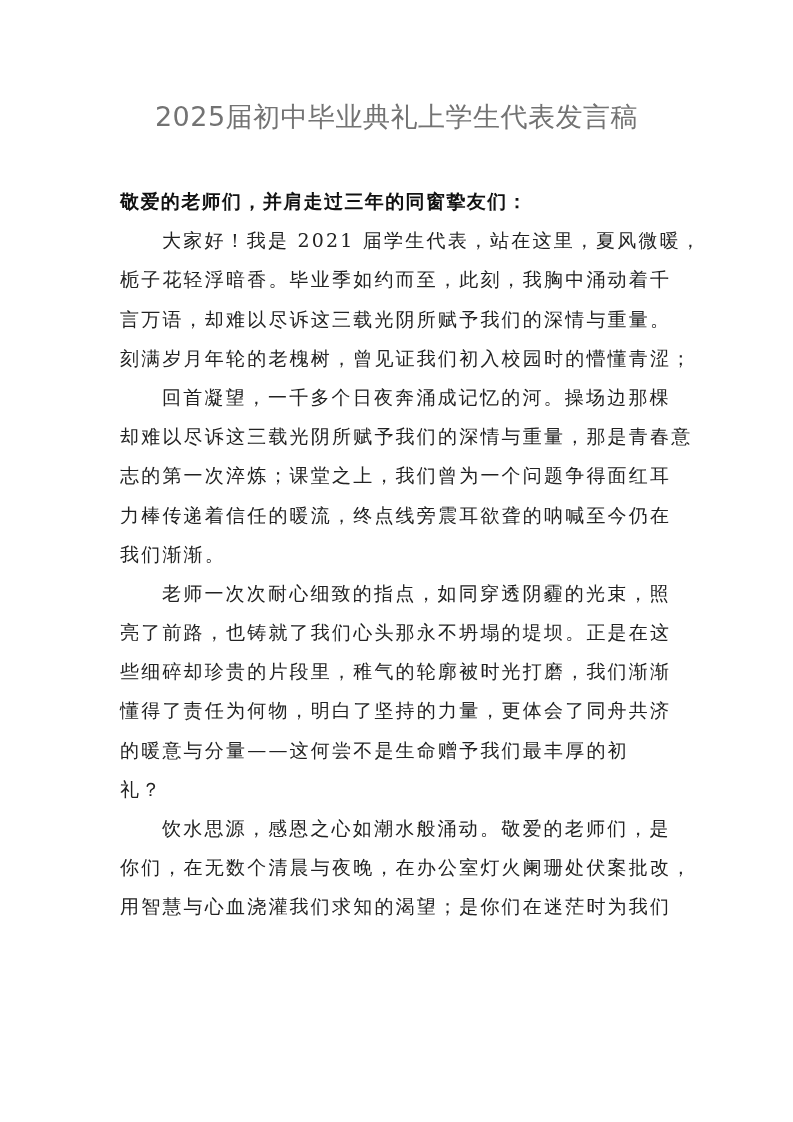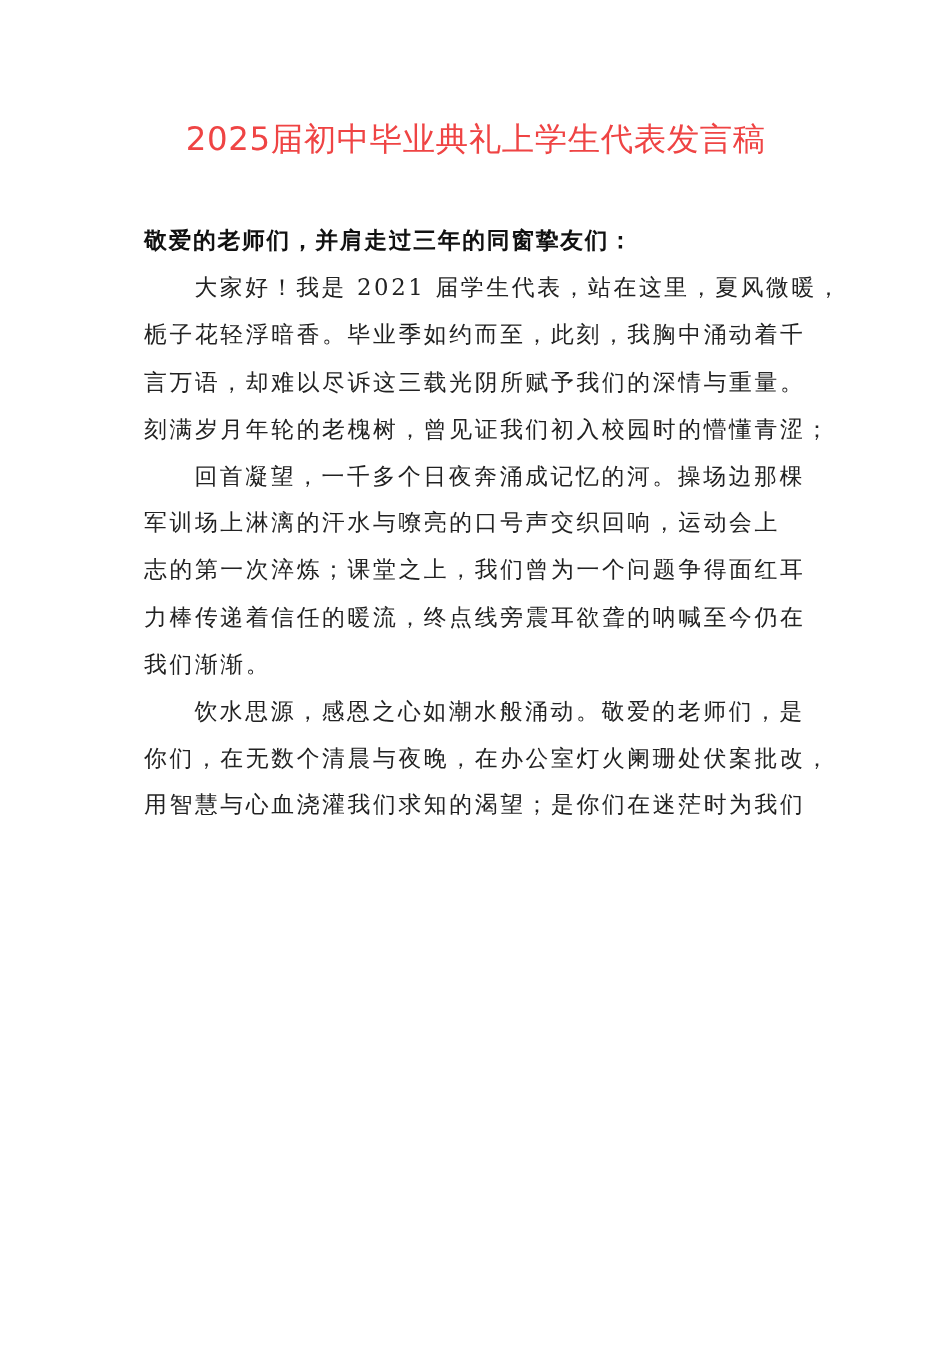--- a/index.html
+++ b/index.html
@@ -26,21 +26,21 @@
   .title {
     position: absolute;
     left: 0;
     width: 793px;
     top: 98px;
     text-align: center;
     font-size: 27px;
     line-height: 38px;
     font-weight: normal;
     letter-spacing: 0.5px;
-    color: #ef4444;
+    color: #737373;
     font-family: "DejaVu Sans", "Liberation Sans", sans-serif;
     margin: 0;
   }
   .body-text {
     position: absolute;
     left: 120px;
     top: 182px;
     width: 553px;
     font-size: 19px;
     line-height: 39.2px;
@@ -75,26 +75,34 @@
 
     <div>
       <span class="line indent">大家好！我是 2021 届学生代表，站在这里，夏风微暖，</span>
       <span class="line">栀子花轻浮暗香。毕业季如约而至，此刻，我胸中涌动着千</span>
       <span class="line">言万语，却难以尽诉这三载光阴所赋予我们的深情与重量。</span>
     </div>
 
     <div>
       <span class="line">刻满岁月年轮的老槐树，曾见证我们初入校园时的懵懂青涩；</span>
       <span class="line indent">回首凝望，一千多个日夜奔涌成记忆的河。操场边那棵</span>
-      <span class="line">军训场上淋漓的汗水与嘹亮的口号声交织回响，运动会上</span>
+      <span class="line">却难以尽诉这三载光阴所赋予我们的深情与重量，那是青春意</span>
       <span class="line">志的第一次淬炼；课堂之上，我们曾为一个问题争得面红耳</span>
       <span class="line">力棒传递着信任的暖流，终点线旁震耳欲聋的呐喊至今仍在</span>
       <span class="line">我们渐渐。</span>
     </div>
 
+    <div>
+      <span class="line indent">老师一次次耐心细致的指点，如同穿透阴霾的光束，照</span>
+      <span class="line">亮了前路，也铸就了我们心头那永不坍塌的堤坝。正是在这</span>
+      <span class="line">些细碎却珍贵的片段里，稚气的轮廓被时光打磨，我们渐渐</span>
+      <span class="line">懂得了责任为何物，明白了坚持的力量，更体会了同舟共济</span>
+      <span class="line">的暖意与分量——这何尝不是生命赠予我们最丰厚的初</span>
+      <span class="line">礼？</span>
+    </div>
 
     <div>
       <span class="line indent">饮水思源，感恩之心如潮水般涌动。敬爱的老师们，是</span>
       <span class="line">你们，在无数个清晨与夜晚，在办公室灯火阑珊处伏案批改，</span>
       <span class="line">用智慧与心血浇灌我们求知的渴望；是你们在迷茫时为我们</span>
     </div>
   </div>
 </div>
 
 </body></html>

